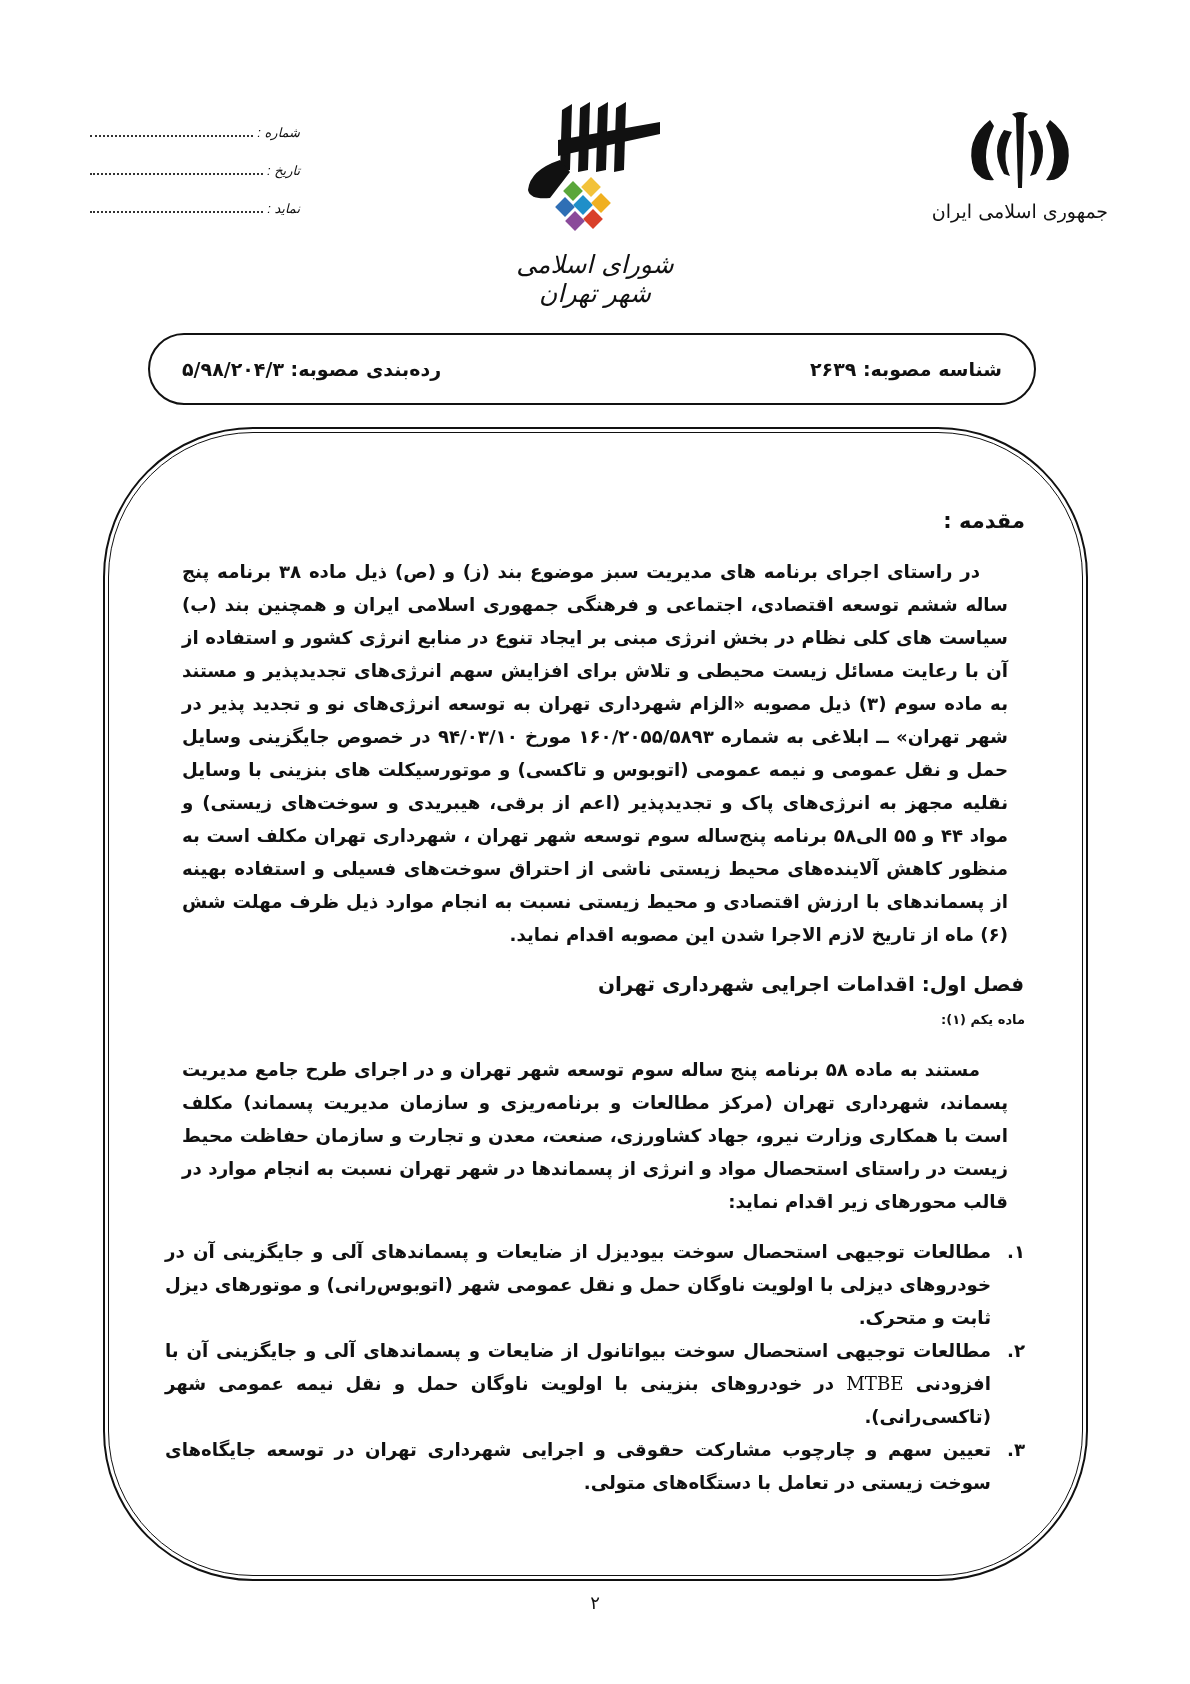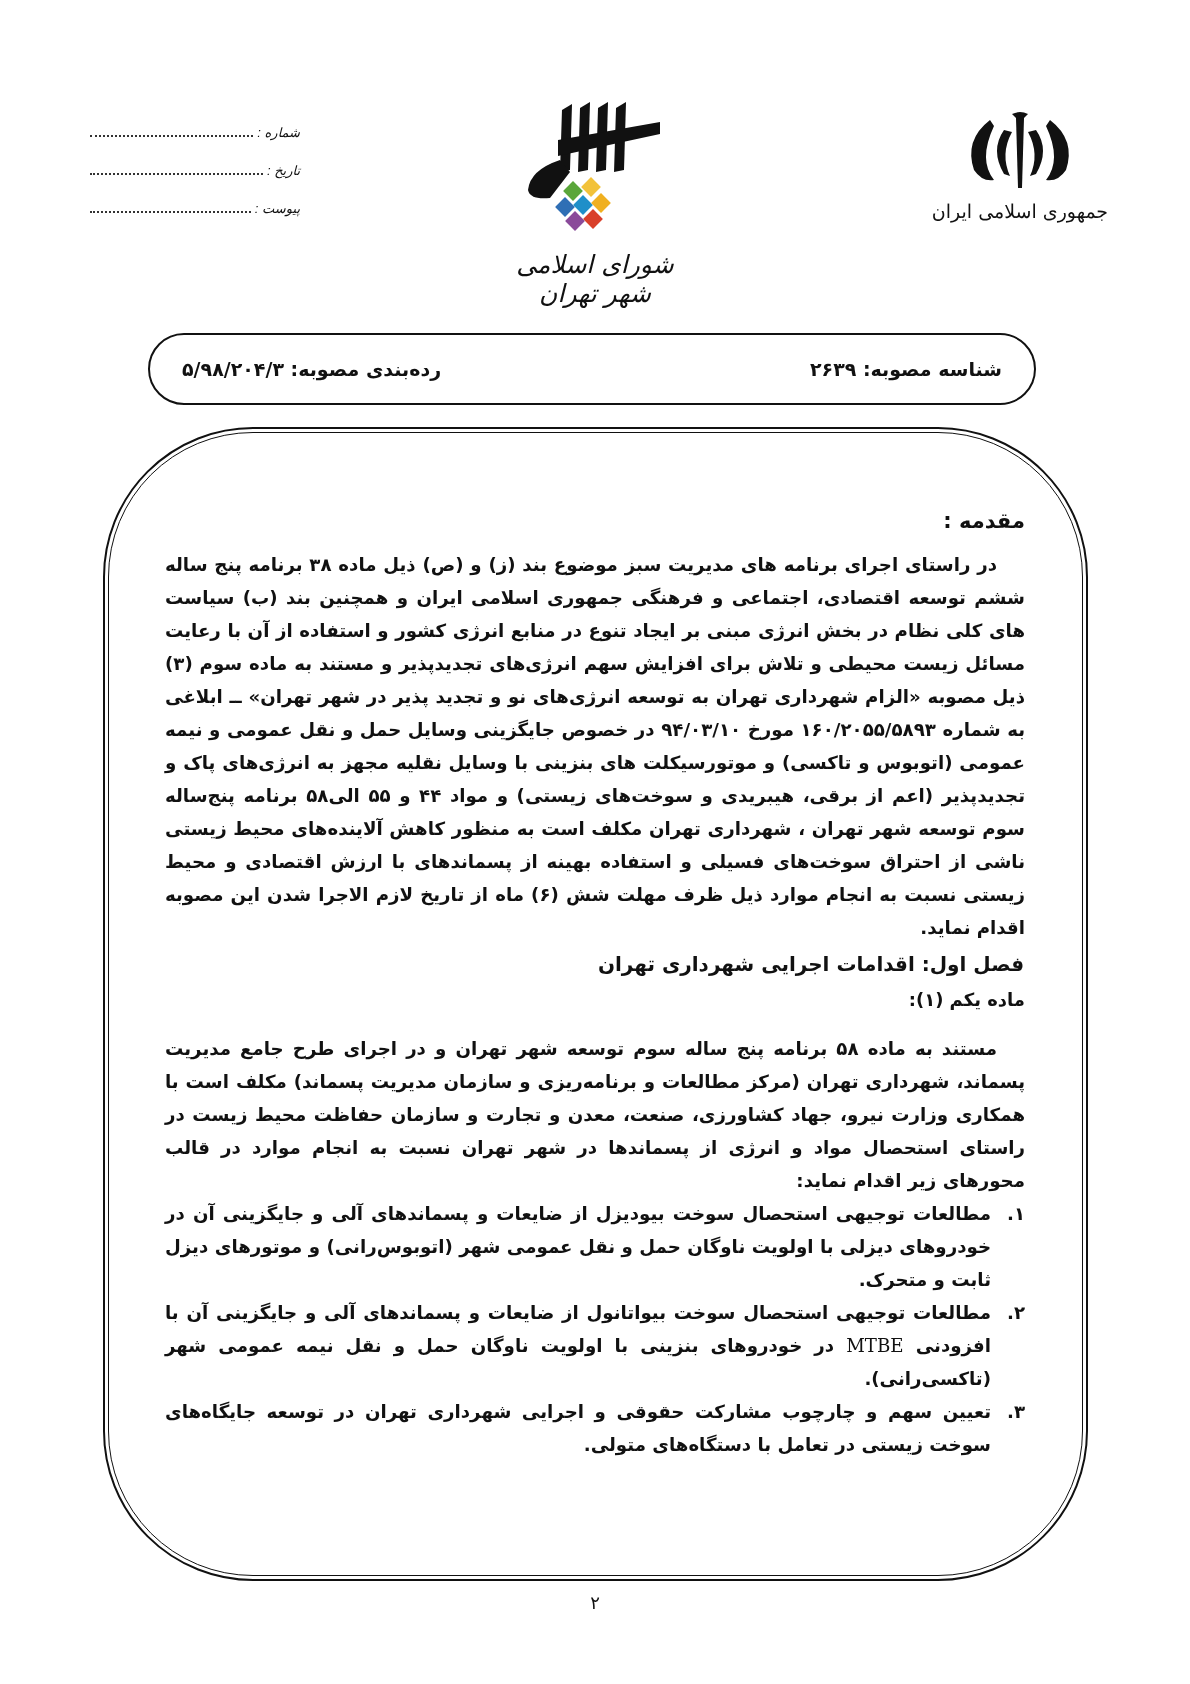--- a/index.html
+++ b/index.html
@@ -18,44 +18,44 @@
     .emblem { left:960px; top:110px; width:120px; height:150px; text-align:center; }
     .emblem-name { position:absolute; left:-30px; right:-30px; top:90px; font-family:"DejaVu Serif", serif; font-size:19px; direction:rtl; white-space:nowrap; }
     
     .idbox { left:148px; top:333px; width:888px; height:72px; border:2px solid #111; border-radius:40px; box-sizing:border-box;
              display:flex; justify-content:space-between; align-items:center; padding:0 32px; direction:rtl; font-weight:bold; font-size:19px; }
     
     .frame-outer { left:103px; top:427px; width:985px; height:1154px; border:2px solid #111; border-radius:150px; box-sizing:border-box; }
     .frame-inner { left:108px; top:432px; width:975px; height:1144px; border:1.5px solid #111; border-radius:145px; box-sizing:border-box; }
     .content { left:165px; top:505px; width:860px; direction:rtl; text-align:justify; font-weight:bold; font-size:18.2px; line-height:33px; }
     .h-intro { font-size:21px; margin:0 0 10px 0; }
-    .p { margin:0; text-indent:28px; }
+    .p { margin:17px; text-indent:28px; }
     .h-sec { font-size:20px; margin:4px 1px 0 0; }
-    .h-art { font-size:18px; margin:2px 0 16px 0; }
+    .h-art { font-size:13px; margin:2px 0 16px 0; }
     ol { margin:0; padding:0; list-style:none; }
     ol li { display:flex; }
     ol li .num { width:34px; flex:none; }
     ol li .txt { flex:1; text-align:justify; }
     .mtbe { font-family:"DejaVu Serif", serif; font-weight:normal;margin-top:10px; }
     .pageno { left:0; right:0; top:1592px; text-align:center; font-size:18px; }
   </style>
 </head>
 <body>
 
 <div class="abs fields">
   <div class="field">
     <span class="lbl">شماره :</span>
     <span class="dots"></span>
   </div>
   <div class="field">
     <span class="lbl">تاریخ :</span>
     <span class="dots"></span>
   </div>
   <div class="field">
-    <span class="lbl">پیوست :</span>
+    <span class="lbl">نماید :</span>
     <span class="dots"></span>
   </div>
 </div>
 
 <div class="abs council-logo">
   <svg width="170" height="150" viewBox="0 0 170 150">
     <g fill="#111">
       <path d="M52 10 L62 4 L60 70 L50 72 Z"></path>
       <path d="M70 8 L80 2 L78 70 L68 72 Z"></path>
       <path d="M88 8 L98 2 L96 70 L86 72 Z"></path>

